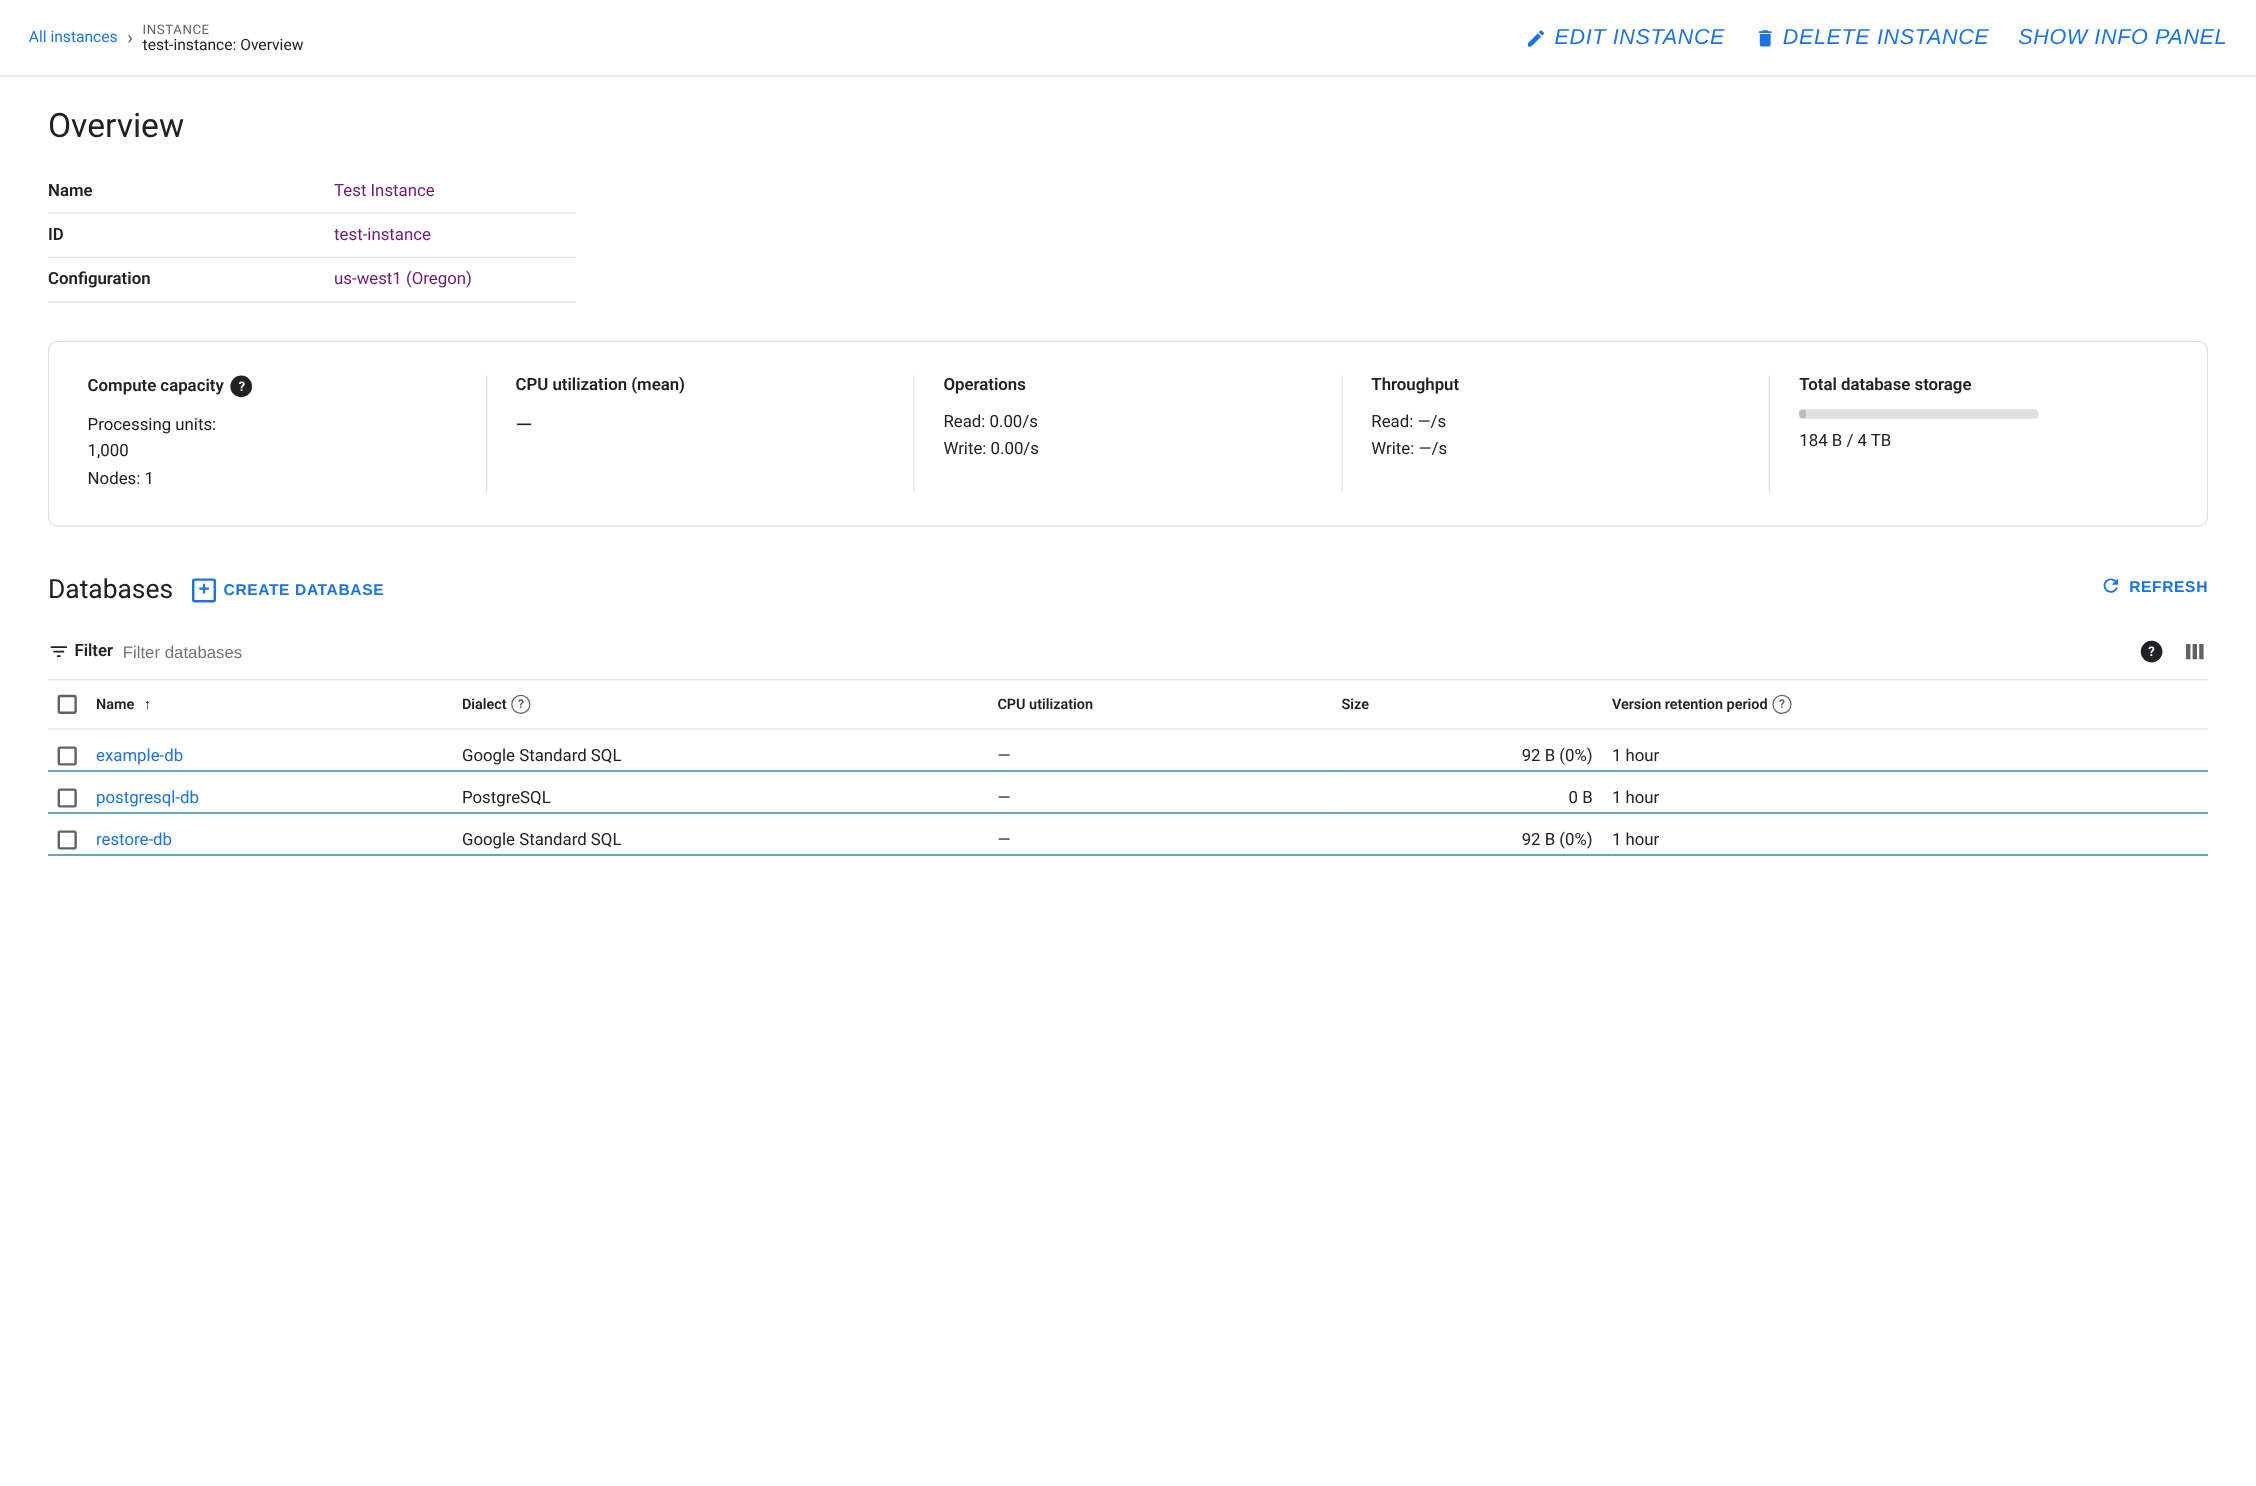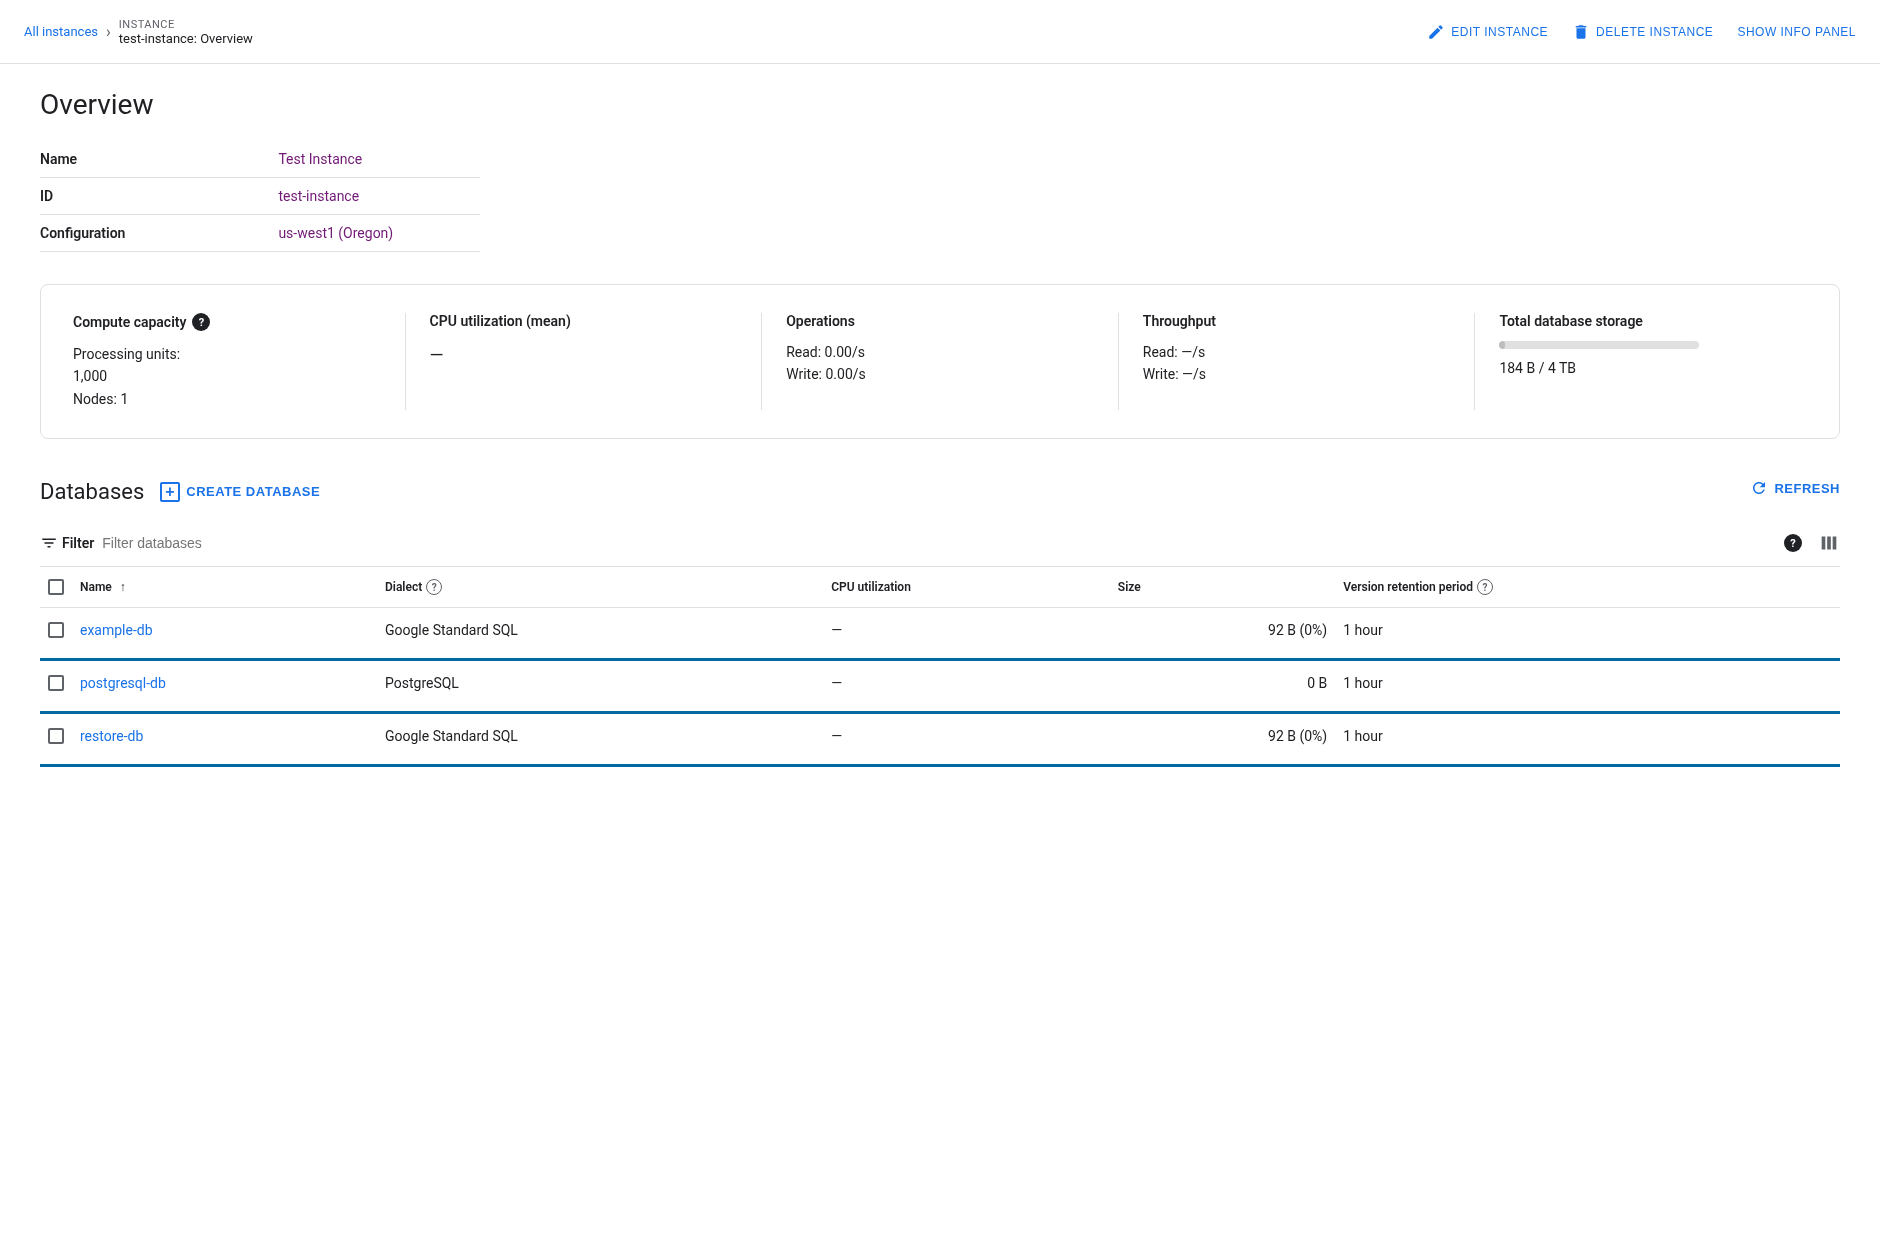--- a/index.html
+++ b/index.html
@@ -53,27 +53,28 @@
     .top-actions {
       display: flex;
       align-items: center;
       gap: 24px;
     }
     .top-action-btn {
       display: flex;
       align-items: center;
       gap: 6px;
       color: #1a73e8;
-      font-size: 12px;
+      font-size: 18px;
       font-weight: 500;
       cursor: pointer;
       background: none;
       border: none;
       letter-spacing: 0.5px;
       text-transform: uppercase;
+      font-style: italic;
     }
 
     
     .main-content {
       padding: 24px 40px;
     }
 
     .page-title {
       font-size: 28px;
       font-weight: 400;
@@ -266,24 +267,24 @@
       font-size: 12px;
       font-weight: 600;
       color: #202124;
       white-space: nowrap;
     }
     .db-table th:first-child {
       padding-left: 8px;
       width: 40px;
     }
     .db-table td {
-      padding: 14px 16px 20px 0;
+      padding: 14px 16px 4px 0;
       font-size: 14px;
       color: #202124;
-      border-bottom: 3px solid #0369a1;
+      border-bottom: 1px solid #0369a1;
     }
     .db-table td:first-child {
       padding-left: 8px;
       width: 40px;
     }
 
     .checkbox-cell {
       display: flex;
       align-items: center;
       justify-content: center;

